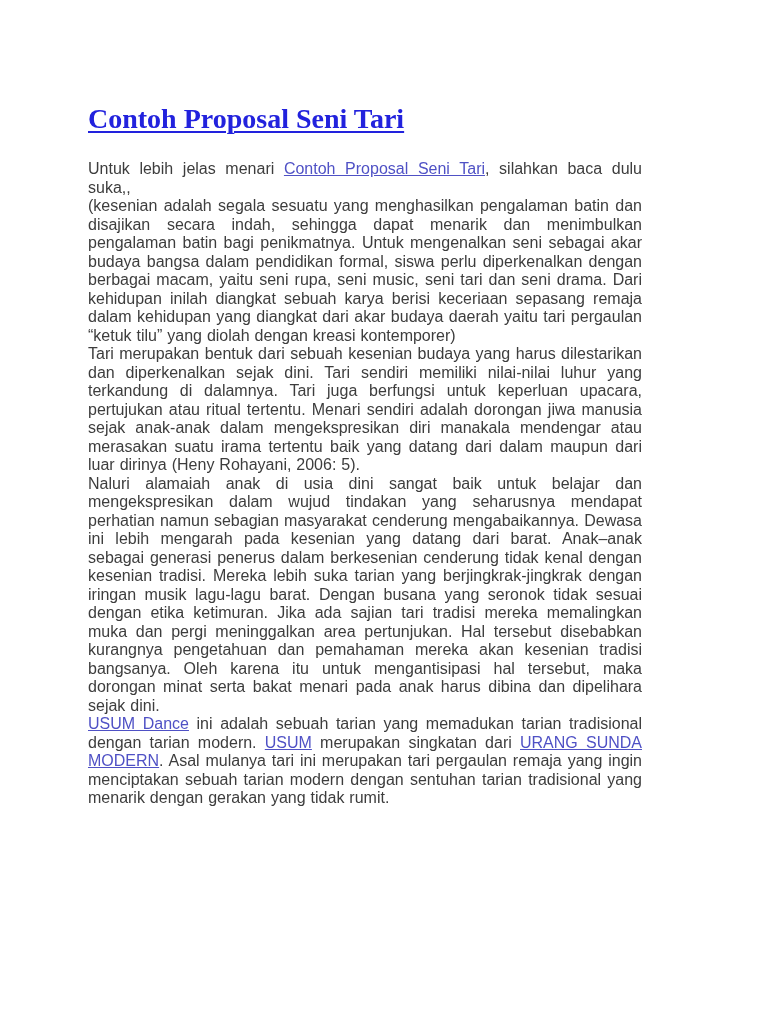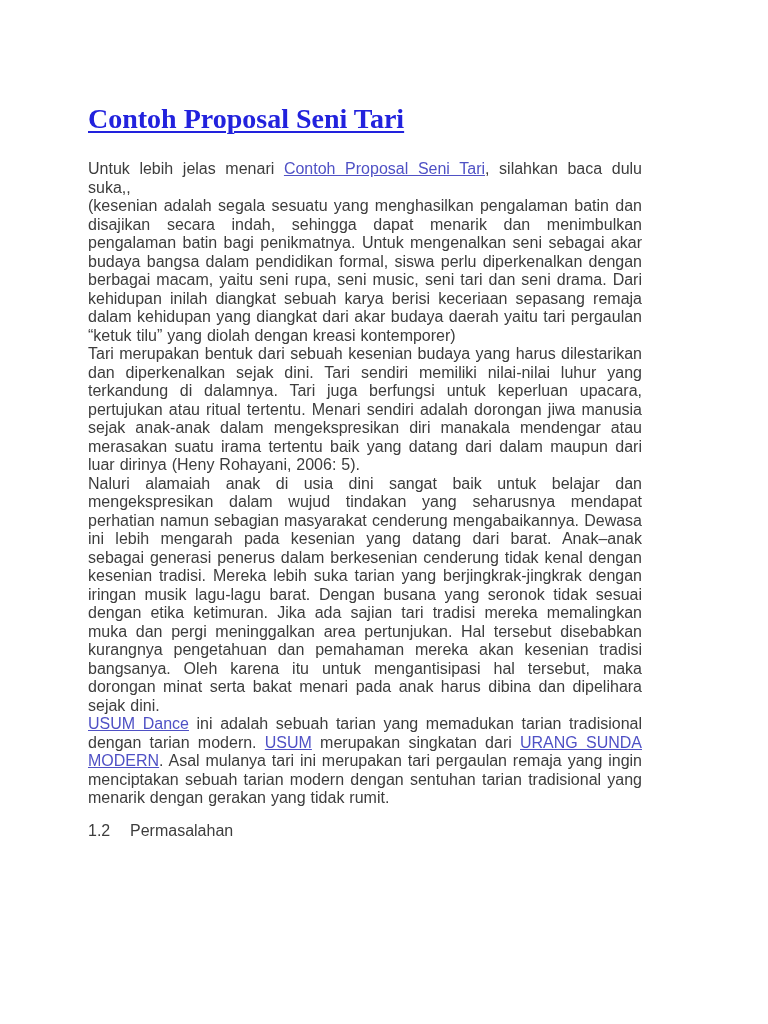--- a/index.html
+++ b/index.html
@@ -71,16 +71,15 @@
 
 
   <p class="body">(kesenian adalah segala sesuatu yang menghasilkan pengalaman batin dan disajikan secara indah, sehingga dapat menarik dan menimbulkan pengalaman batin bagi penikmatnya. Untuk mengenalkan seni sebagai akar budaya bangsa dalam pendidikan formal, siswa perlu diperkenalkan dengan berbagai macam, yaitu seni rupa, seni music, seni tari dan seni drama. Dari kehidupan inilah diangkat sebuah karya berisi keceriaan sepasang remaja dalam kehidupan yang diangkat dari akar budaya daerah yaitu tari pergaulan “ketuk tilu” yang diolah dengan kreasi kontemporer)</p>
 
   <p class="body">Tari merupakan bentuk dari sebuah kesenian budaya yang harus dilestarikan dan diperkenalkan sejak dini. Tari sendiri memiliki nilai-nilai luhur yang terkandung di dalamnya. Tari juga berfungsi untuk keperluan upacara, pertujukan atau ritual tertentu. Menari sendiri adalah dorongan jiwa manusia sejak anak-anak dalam mengekspresikan diri manakala mendengar atau merasakan suatu irama tertentu baik yang datang dari dalam maupun dari luar dirinya (Heny Rohayani, 2006: 5).</p>
 
   <p class="body">Naluri alamaiah anak di usia dini sangat baik untuk belajar dan mengekspresikan dalam wujud tindakan yang seharusnya mendapat perhatian namun sebagian masyarakat cenderung mengabaikannya. Dewasa ini lebih mengarah pada kesenian yang datang dari barat. Anak–anak sebagai generasi penerus dalam berkesenian cenderung tidak kenal dengan kesenian tradisi. Mereka lebih suka tarian yang berjingkrak-jingkrak dengan iringan musik lagu-lagu barat. Dengan busana yang seronok tidak sesuai dengan etika ketimuran. Jika ada sajian tari tradisi mereka memalingkan muka dan pergi meninggalkan area pertunjukan. Hal tersebut disebabkan kurangnya pengetahuan dan pemahaman mereka akan kesenian tradisi bangsanya. Oleh karena itu untuk mengantisipasi hal tersebut, maka dorongan minat serta bakat menari pada anak harus dibina dan dipelihara sejak dini.</p>
 
   <p class="body"><a href="#" class="inline-link">USUM Dance</a><span> ini adalah sebuah tarian yang memadukan tarian tradisional dengan tarian modern. </span><a href="#" class="inline-link">USUM</a><span> merupakan singkatan dari </span><a href="#" class="inline-link">URANG SUNDA MODERN</a><span>. Asal mulanya tari ini merupakan tari pergaulan remaja yang ingin menciptakan sebuah tarian modern dengan sentuhan tarian tradisional yang menarik dengan gerakan yang tidak rumit.</span></p>
 
-  <p class="body heading sec2">1.2    Permasalahan</p>
 
 
 </div>
 
 </body></html>

